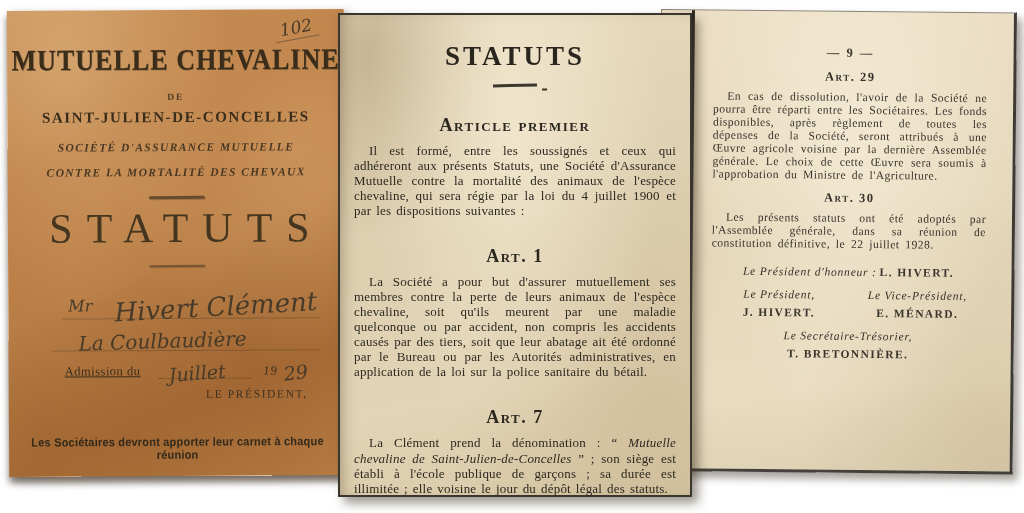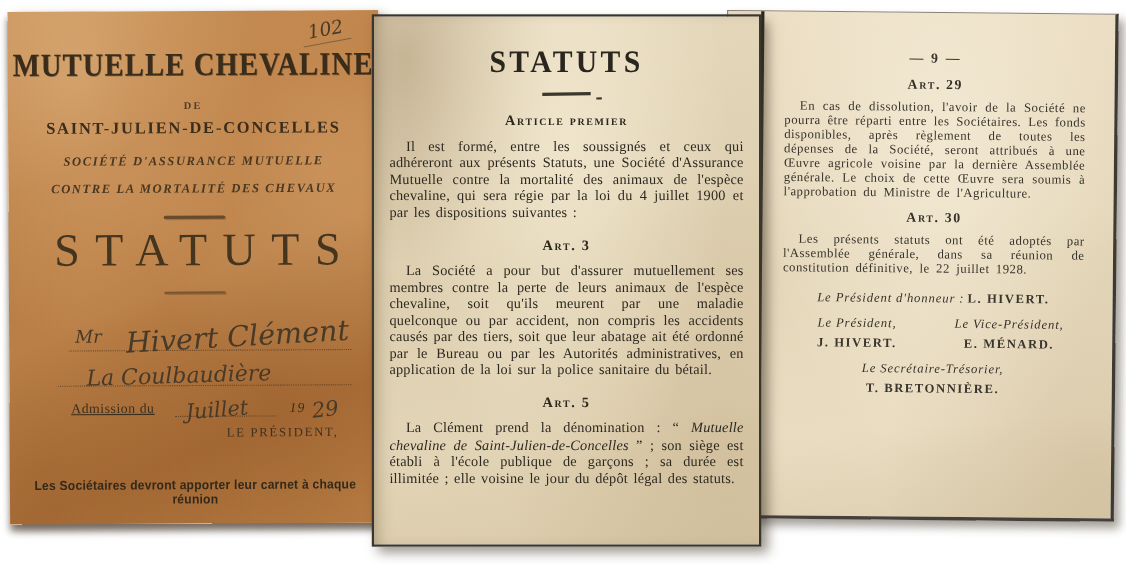--- a/index.html
+++ b/index.html
@@ -66,21 +66,21 @@
     border:2px solid #3a362f;
     box-shadow:6px 6px 10px rgba(55,45,30,0.5), inset 10px 0 16px -10px rgba(70,50,25,0.45);
     color:#2c2820;
   }
   .mid-inner{padding:14px 14px 0;}
   .mid-title{text-align:center;font-size:27px;font-weight:bold;letter-spacing:3px;
              margin:12px 0 0;color:#2a261d;transform:scaleY(1.05);}
   .mid-rule{width:44px;height:2.5px;background:#3c372c;margin:12px auto 0;position:relative;transform:rotate(-1deg);}
   .mid-rule::after{content:"";position:absolute;right:-10px;bottom:-4px;width:5px;height:2px;background:#3c372c;}
   .mid-section{text-align:center;font-size:15.5px;font-weight:bold;margin:16px 0 0;letter-spacing:0.8px;word-spacing:2px;}
-  .art-label{text-align:center;font-variant:small-caps;letter-spacing:1.5px;font-size:13px;margin:15px 0 0;}
+  .art-label{text-align:center;font-variant:small-caps;letter-spacing:1.5px;font-size:18px;margin:28px 0 0;}
   .mid p{margin:7px 0 0;font-size:13px;line-height:1.16;text-align:justify;text-indent:15px;
          letter-spacing:0.2px;word-spacing:1.5px;color:#2d2920;}
   .ital{font-style:italic;}
 
   
   .rightp{
     left:661px;top:9px;width:356px;height:462px;z-index:1;
     transform:rotate(0.55deg);transform-origin:top left;
     background:
       radial-gradient(ellipse at 55% 30%, rgba(253,246,228,0.5), transparent 60%),
@@ -143,23 +143,23 @@
 
     <div class="footer-note">Les Sociétaires devront apporter leur carnet à chaque réunion</div>
   </section>
 
   <section class="page mid">
     <div class="mid-inner">
       <h1 class="mid-title">STATUTS</h1>
       <div class="mid-rule"></div>
       <h3 class="art-label">Article premier</h3>
       <p>Il est formé, entre les soussignés et ceux qui adhéreront aux présents Statuts, une Société d'Assurance Mutuelle contre la mortalité des animaux de l'espèce chevaline, qui sera régie par la loi du 4 juillet 1900 et par les dispositions suivantes :</p>
-      <h3 class="art-label">Art. 3</h3>
+      <h3 class="art-label">Art. 1</h3>
       <p>La Société a pour but d'assurer mutuellement ses membres contre la perte de leurs animaux de l'espèce chevaline, soit qu'ils meurent par une maladie quelconque ou par accident, non compris les accidents causés par des tiers, soit que leur abatage ait été ordonné par le Bureau ou par les Autorités administratives, en application de la loi sur la police sanitaire du bétail.</p>
-      <h3 class="art-label">Art. 5</h3>
+      <h3 class="art-label">Art. 7</h3>
       <p><span>La Clément prend la dénomination : “ </span><span class="ital">Mutuelle chevaline de Saint-Julien-de-Concelles</span><span> ” ;  son siège est établi à l'école publique de garçons ; sa durée est illimitée ; elle voisine le jour du dépôt légal des statuts.</span></p>
     </div>
   </section>
 
   <section class="page rightp">
     <div class="gutter"></div>
     <div class="right-inner">
       <div class="pageno">— 9 —</div>
       <h3 class="art-label">Art. 29</h3>
       <p>En cas de dissolution, l'avoir de la Société ne pourra être réparti entre les Sociétaires. Les fonds disponibles, après règlement de toutes les dépenses de la Société, seront attribués à une Œuvre agricole voisine par la dernière Assemblée générale. Le choix de cette Œuvre sera soumis à l'approbation du Ministre de l'Agriculture.</p>

